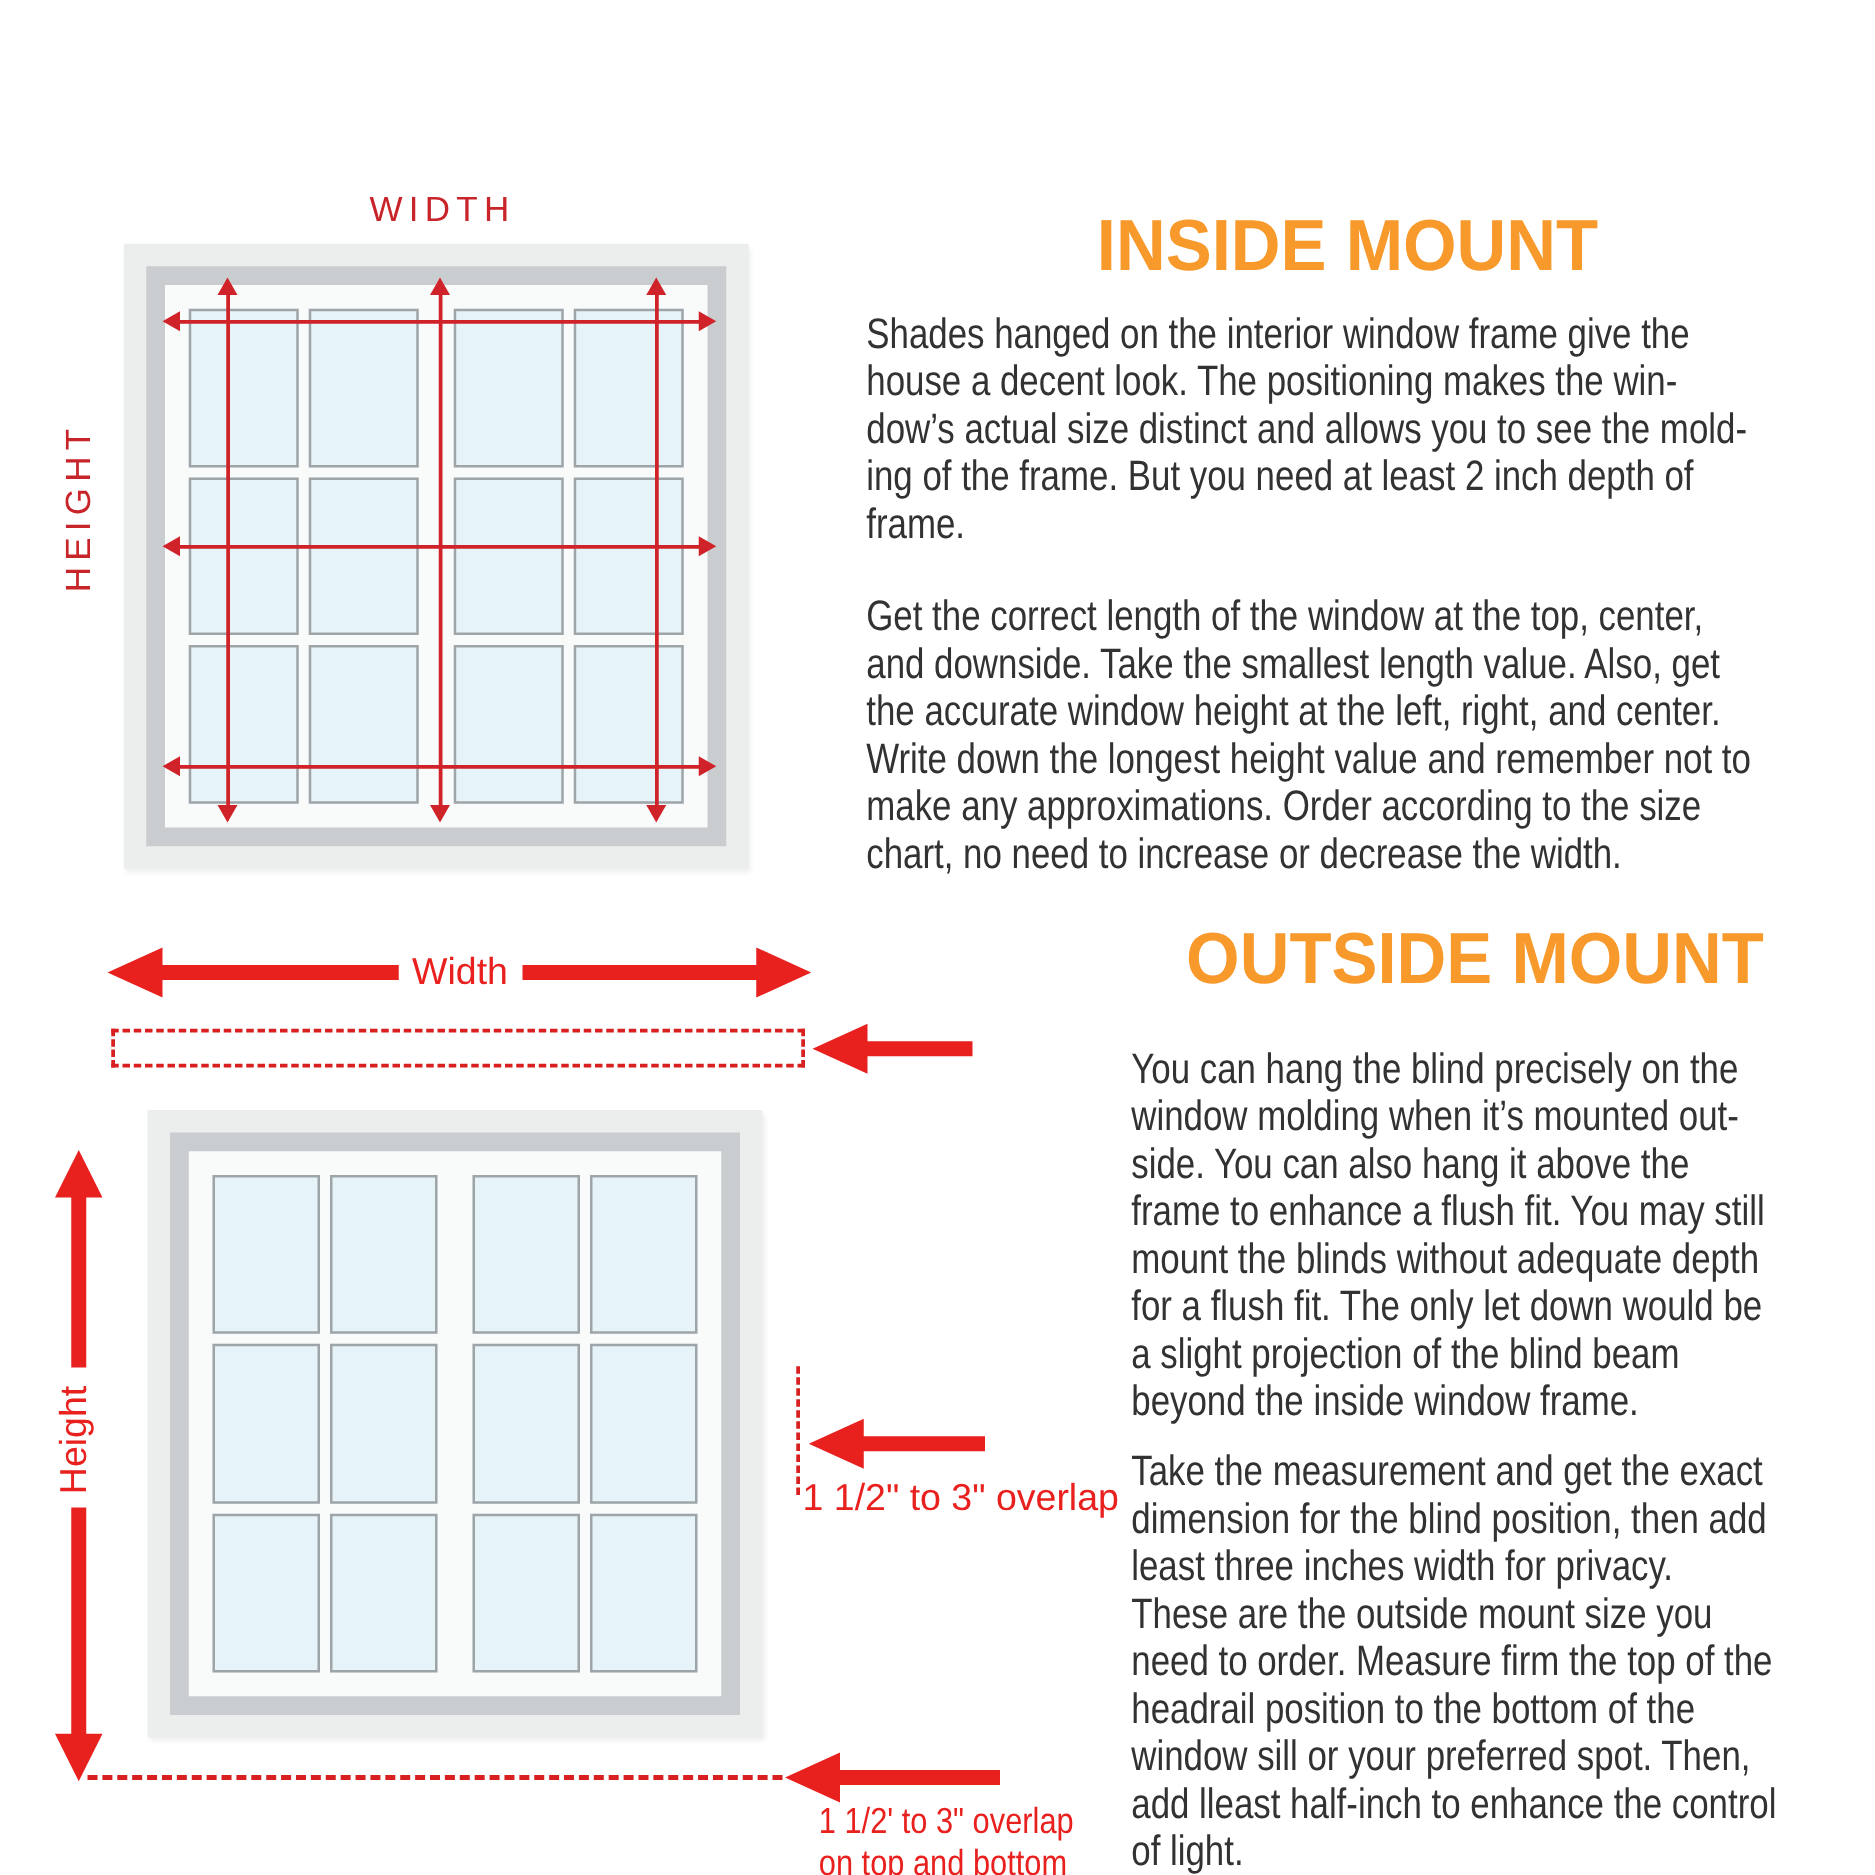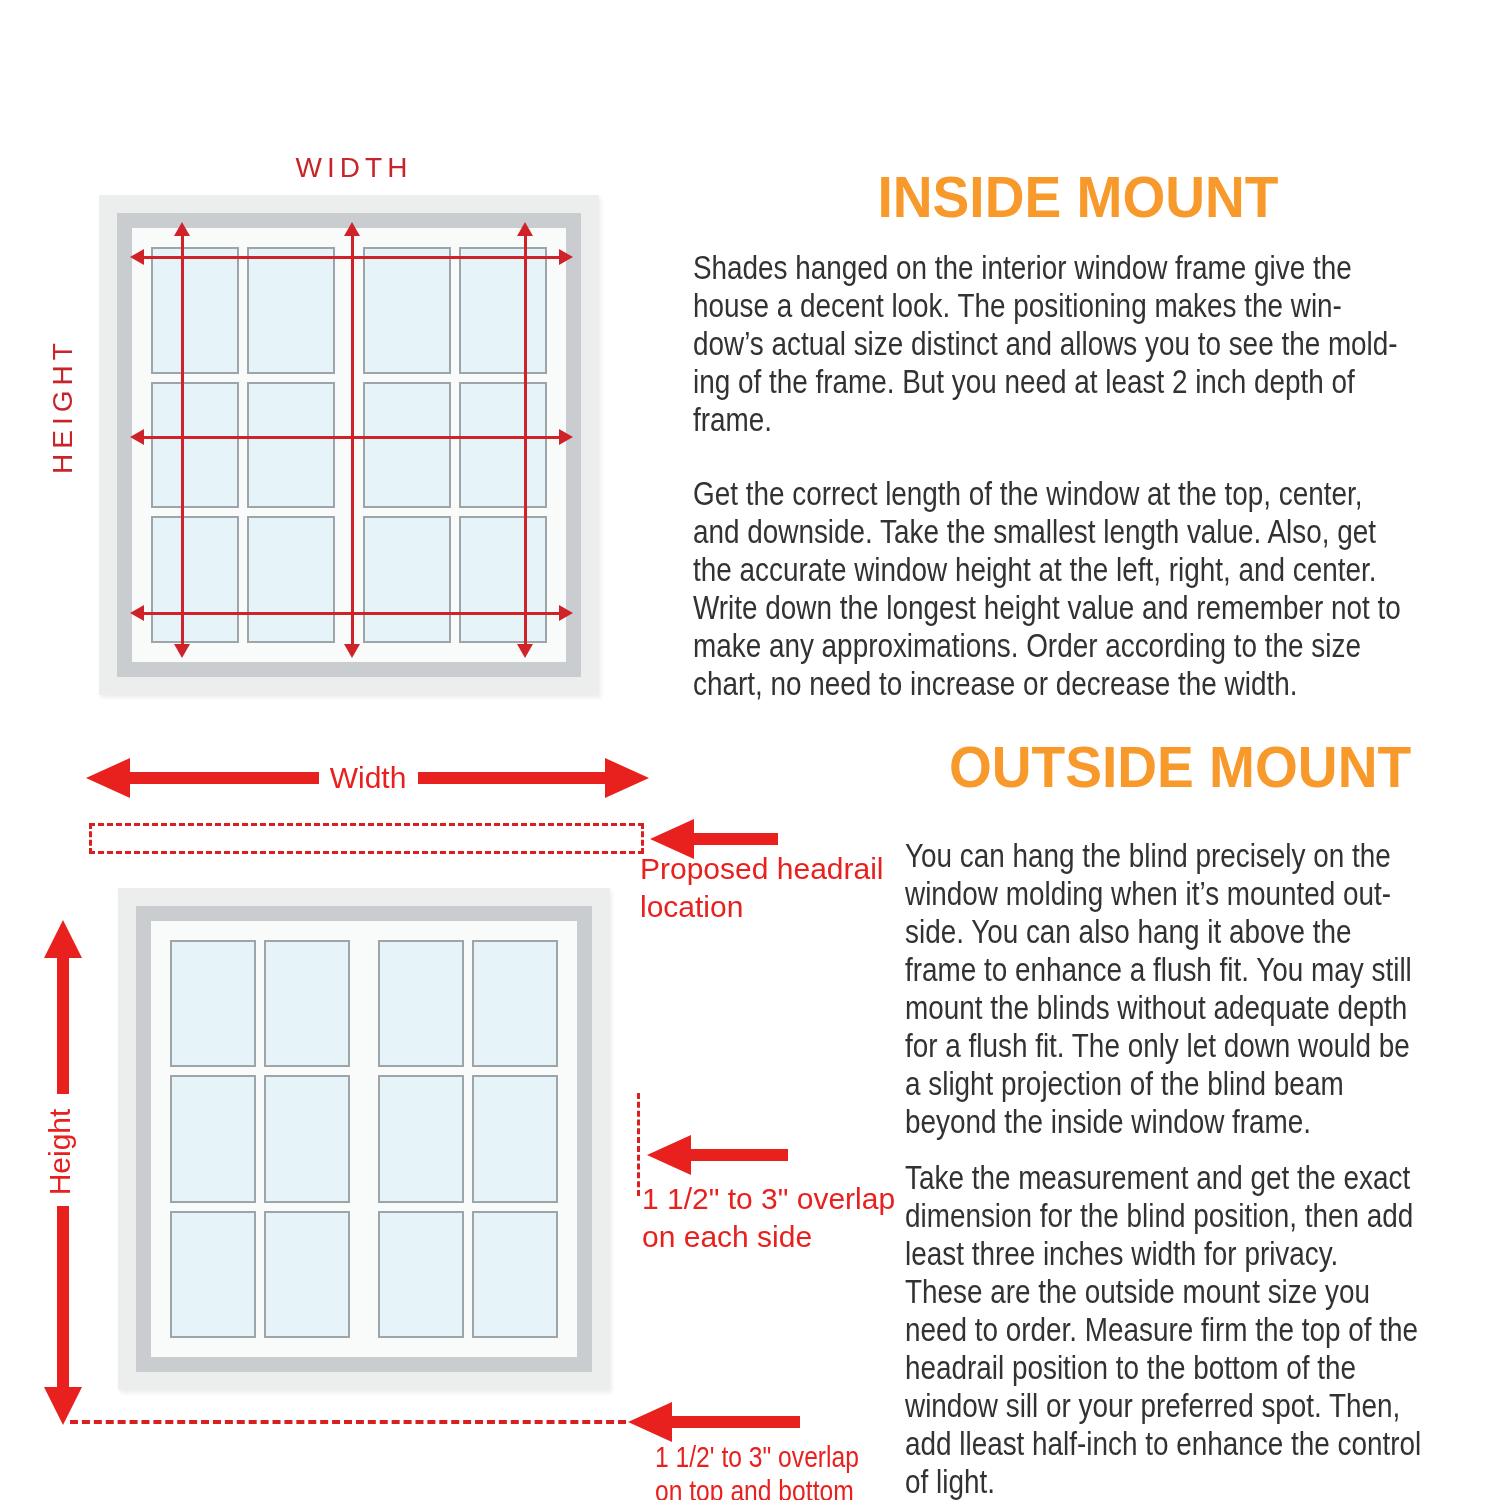--- a/index.html
+++ b/index.html
@@ -160,24 +160,20 @@
   <div class="tk right" style="left:418px;top:778px;width:231px;">
       <i class="head"></i>
       <i class="shaft"></i>
     </div>
 
   <div class="dashbox" style="left:89px;top:823px;width:549px;height:25px;"></div>
   <div class="tk left" style="left:650px;top:839px;width:128px;">
       <i class="head"></i>
       <i class="shaft"></i>
     </div>
-  <div class="d2label" style="left:640px;top:850px;">
-    <div>Proposed headrail</div>
-    <div>location</div>
-  </div>
 
   <div class="vhead up" style="left:44px;top:920px;"></div>
   <div class="vshaft" style="left:57px;top:954px;height:140px;"></div>
   <div class="d2label rot" style="left:-40px;top:1133px;width:200px;text-align:center;">Height</div>
   <div class="vshaft" style="left:57px;top:1206px;height:182px;"></div>
   <div class="vhead down" style="left:44px;top:1387px;"></div>
 
   <div class="win" style="left:118px;top:888px;width:492px;height:502px;">
     <div class="win-mid">
       <div class="win-in">
@@ -203,21 +199,20 @@
     </div>
   </div>
 
   <div class="dash-v" style="left:637px;top:1093px;height:103px;"></div>
   <div class="tk left" style="left:647px;top:1155px;width:141px;">
       <i class="head"></i>
       <i class="shaft"></i>
     </div>
   <div class="d2label" style="left:642px;top:1180px;">
     <div>1 1/2" to 3" overlap</div>
-    <div>on each side</div>
   </div>
 
   <div class="dash-h" style="left:70px;top:1420px;width:556px;"></div>
   <div class="tk left" style="left:628px;top:1422px;width:172px;">
       <i class="head"></i>
       <i class="shaft"></i>
     </div>
   <div class="d2label cond" style="left:655px;top:1440px;font-size:29px;">
     <div>1 1/2' to 3" overlap</div>
     <div>on top and bottom</div>

